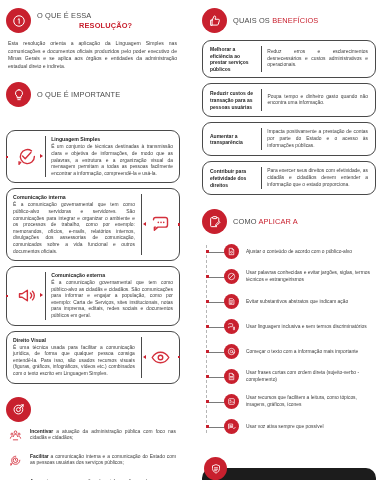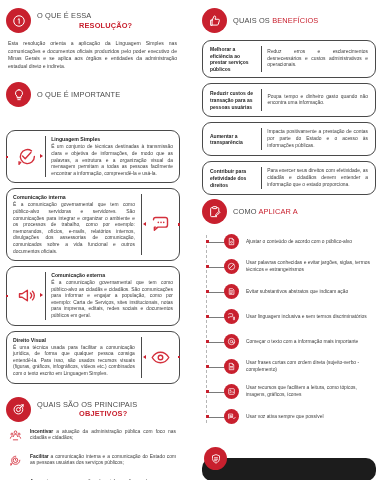--- a/index.html
+++ b/index.html
@@ -194,21 +194,21 @@
     font-size: 4.9px;
     line-height: 6.6px;
     color: #3d3d3d;
     padding: 5px 7px 5px 6px;
     text-align: justify;
     display: flex;
     align-items: center;
   }
 
   
-  .how-wrap { margin-top: 4px; position: relative; }
+  .how-wrap { margin-top: 14px; position: relative; }
   .timeline {
     position: relative;
     margin-top: 6px;
     padding-left: 3px;
   }
   .tl-line {
     position: absolute;
     left: 3.5px;
     top: 4px;
     bottom: 4px;
@@ -392,24 +392,20 @@
 
     <div class="obj-wrap">
       <div class="sec-head">
         <div class="badge">
           <svg viewBox="0 0 24 24" fill="none" stroke="currentColor" stroke-width="1.7">
             <circle cx="11" cy="13" r="7.5"></circle>
             <circle cx="11" cy="13" r="3.4"></circle>
             <path d="M13.5 10.5 19 5m0 0V8.2M19 5h-3.2" stroke-linecap="round" stroke-linejoin="round"></path>
           </svg>
         </div>
-        <div class="sec-title">
-          <span>QUAIS SÃO OS PRINCIPAIS</span>
-          <b>OBJETIVOS?</b>
-        </div>
       </div>
 
       <div class="obj-list">
 
         <div class="obj-item">
           <div class="obj-ico">
             <svg viewBox="0 0 24 24" fill="none" stroke="currentColor" stroke-width="1.6">
               <circle cx="12" cy="6" r="2.4"></circle>
               <path d="M8 14c0-2.2 1.8-4 4-4s4 1.8 4 4" stroke-linecap="round"></path>
               <circle cx="5.5" cy="9.5" r="1.9"></circle>

